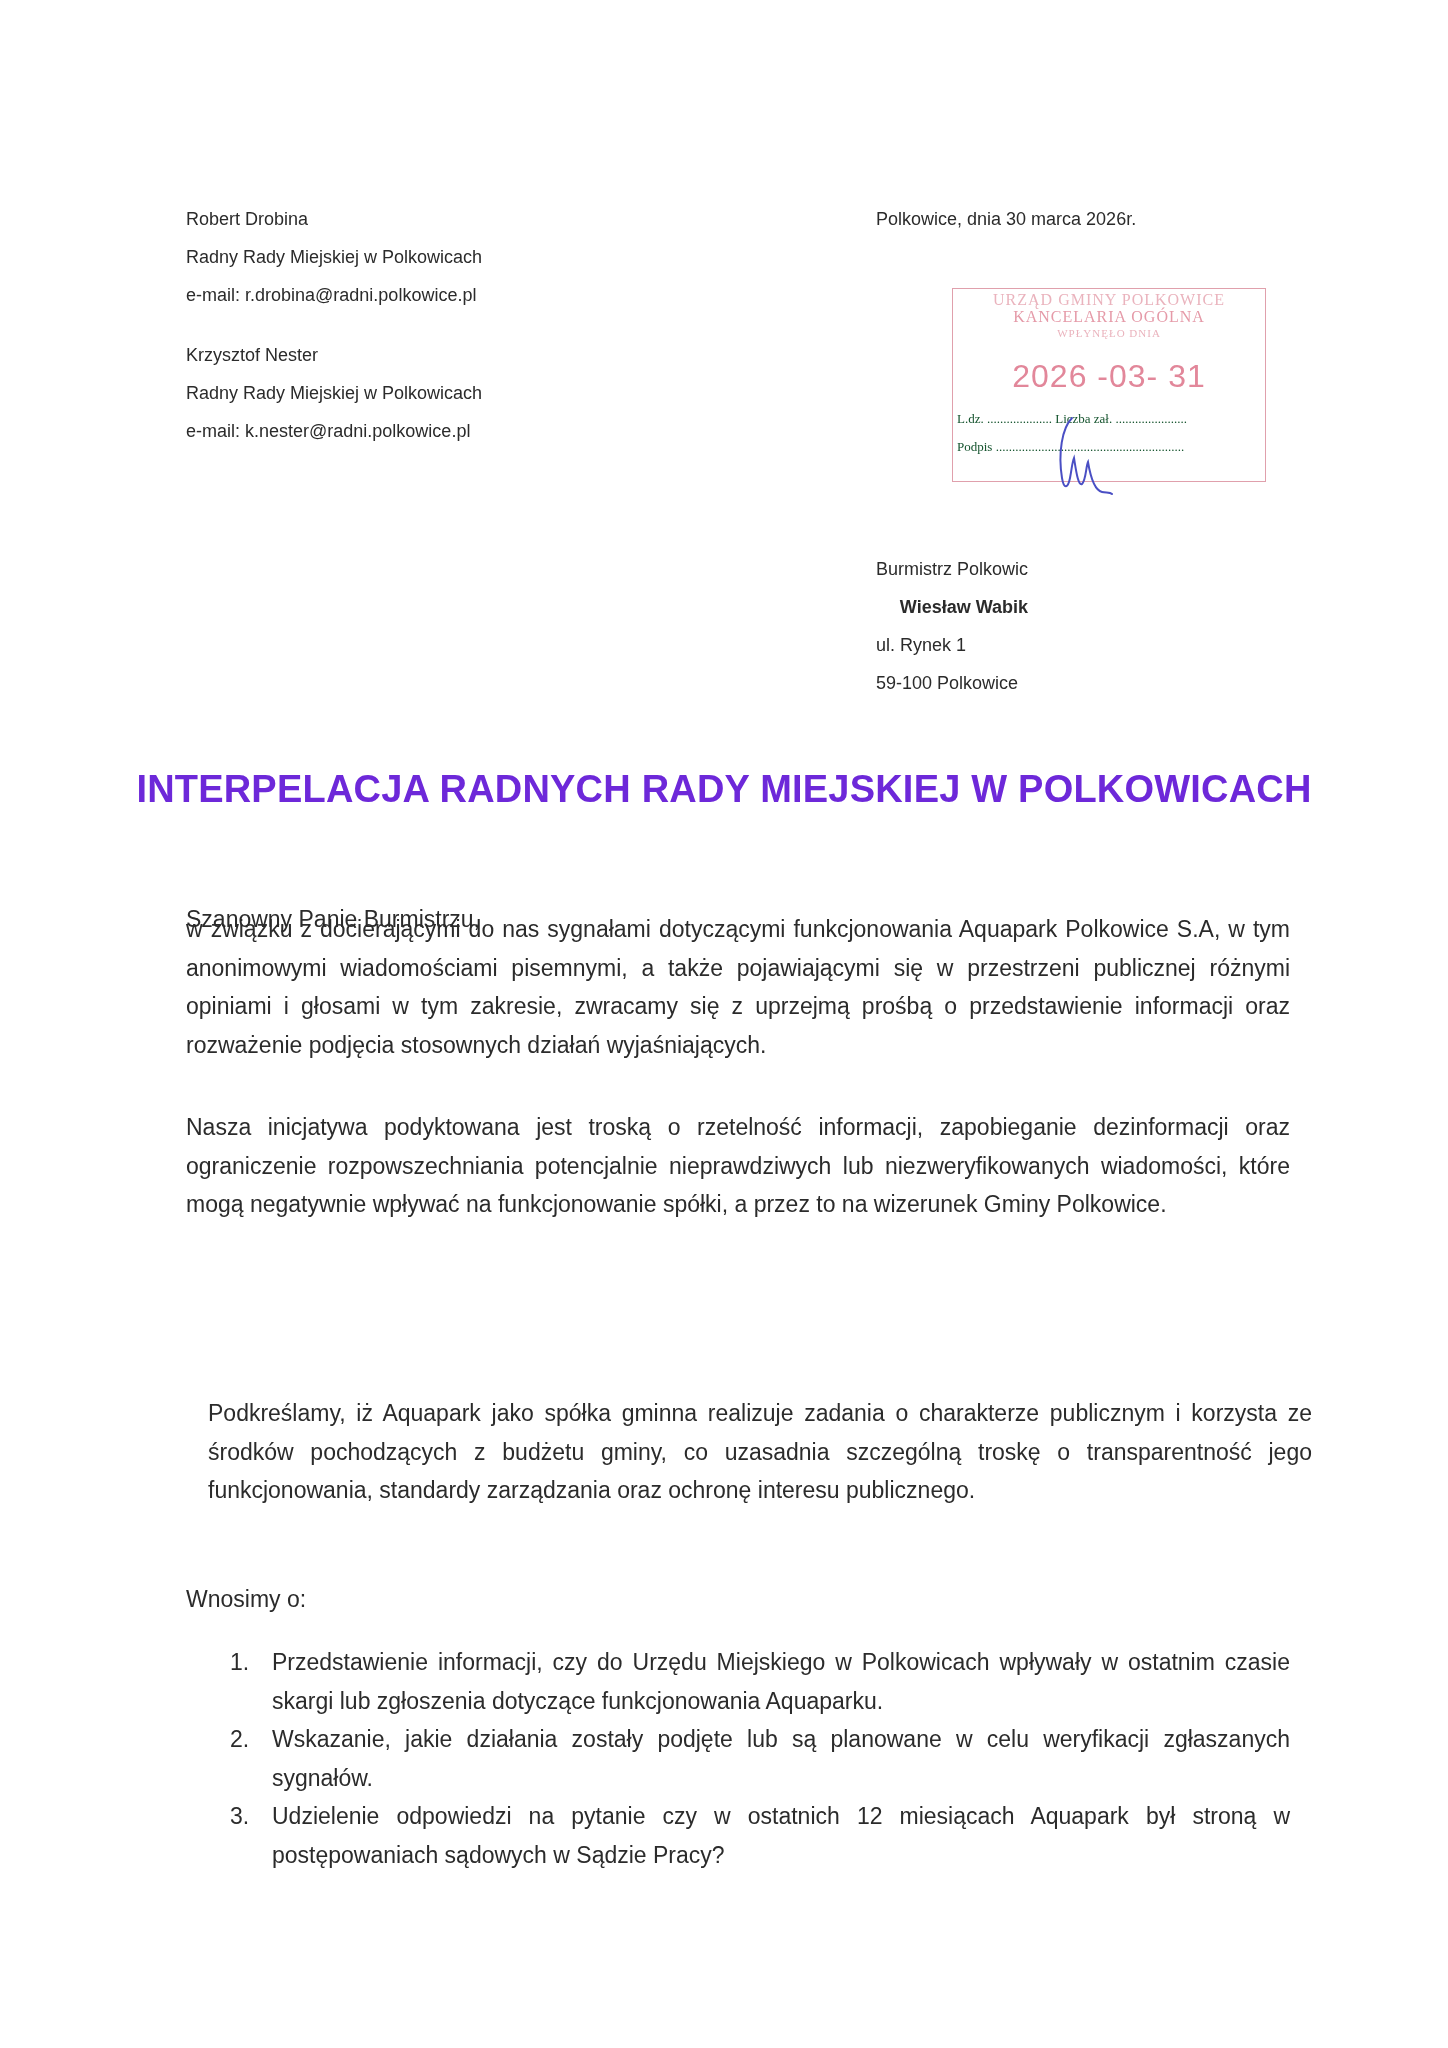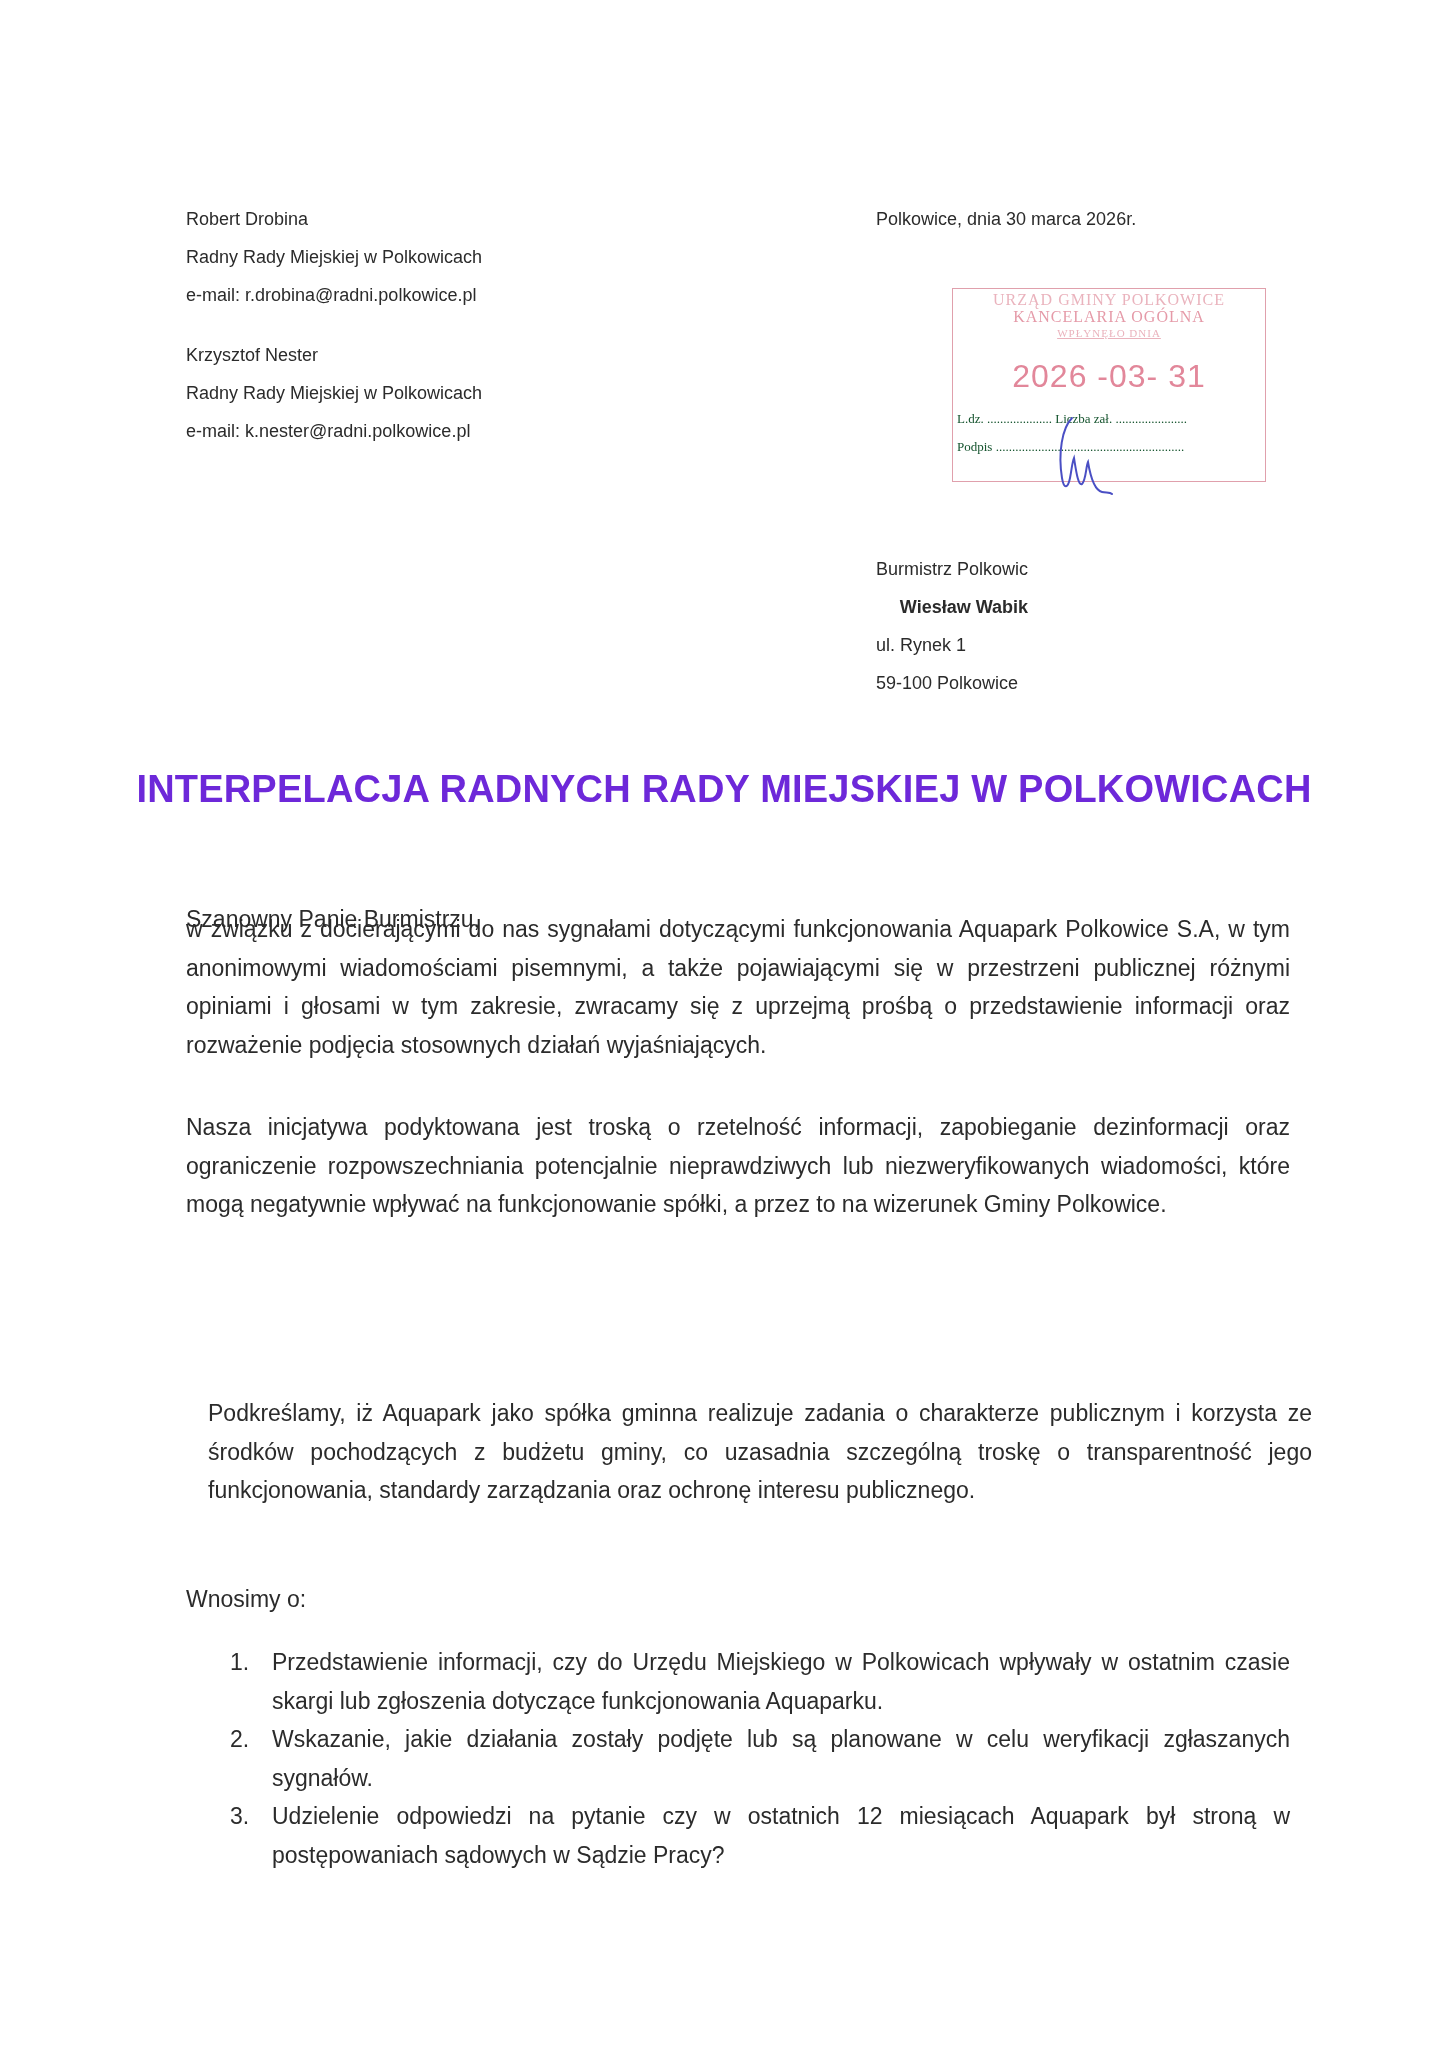--- a/index.html
+++ b/index.html
@@ -24,21 +24,21 @@
   .wnosimy { top: 1580px; }
   .req-list { left: 186px; top: 1643px; width: 1104px; margin: 0; padding: 0; list-style: none; }
   .req-list li { position: relative; padding-left: 86px; font-size: 23px; line-height: 38.5px;
                  text-align: justify; }
   .req-list .num { position: absolute; left: 44px; top: 0; }
   
   .stamp { left: 952px; top: 288px; width: 312px; height: 192px;
            border: 1.5px solid #e0a0ac; color: #e59aa8; font-family: "Liberation Serif", serif; }
   .stamp .row { text-align: center; font-size: 16px; line-height: 17px; letter-spacing: 1px; }
   .stamp .r1 { margin-top: 2px; color: #eab3bd; }
-  .stamp .r3 { font-size: 11px; color: #eab3bd; text-decoration: underline; }
+  .stamp .r3 { font-size: 11px; color: #eab3bd; }
   .stamp .date { text-align: center; font-family: "Liberation Sans", sans-serif;
                  font-size: 32px; line-height: 40px; margin-top: 14px; color: #e2879a; letter-spacing: 1px; }
   .stamp .field { font-size: 13px; line-height: 18px; padding-left: 4px; color: #14532d; white-space: nowrap; }
   .stamp .f1 { margin-top: 14px; }
   .stamp .f2 { margin-top: 10px; }
   .signature { left: 1050px; top: 408px; }
 </style>
 </head>
 <body>
 

